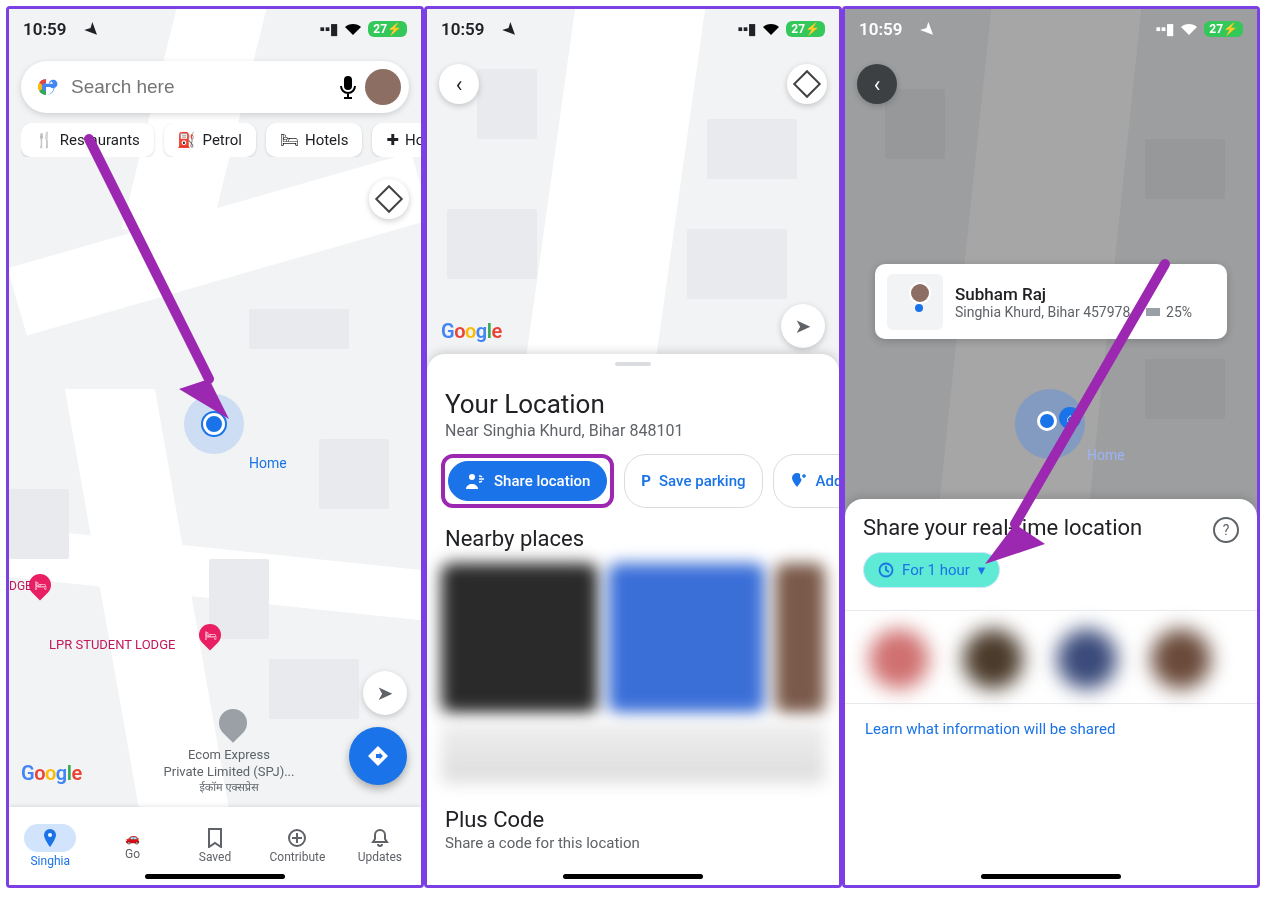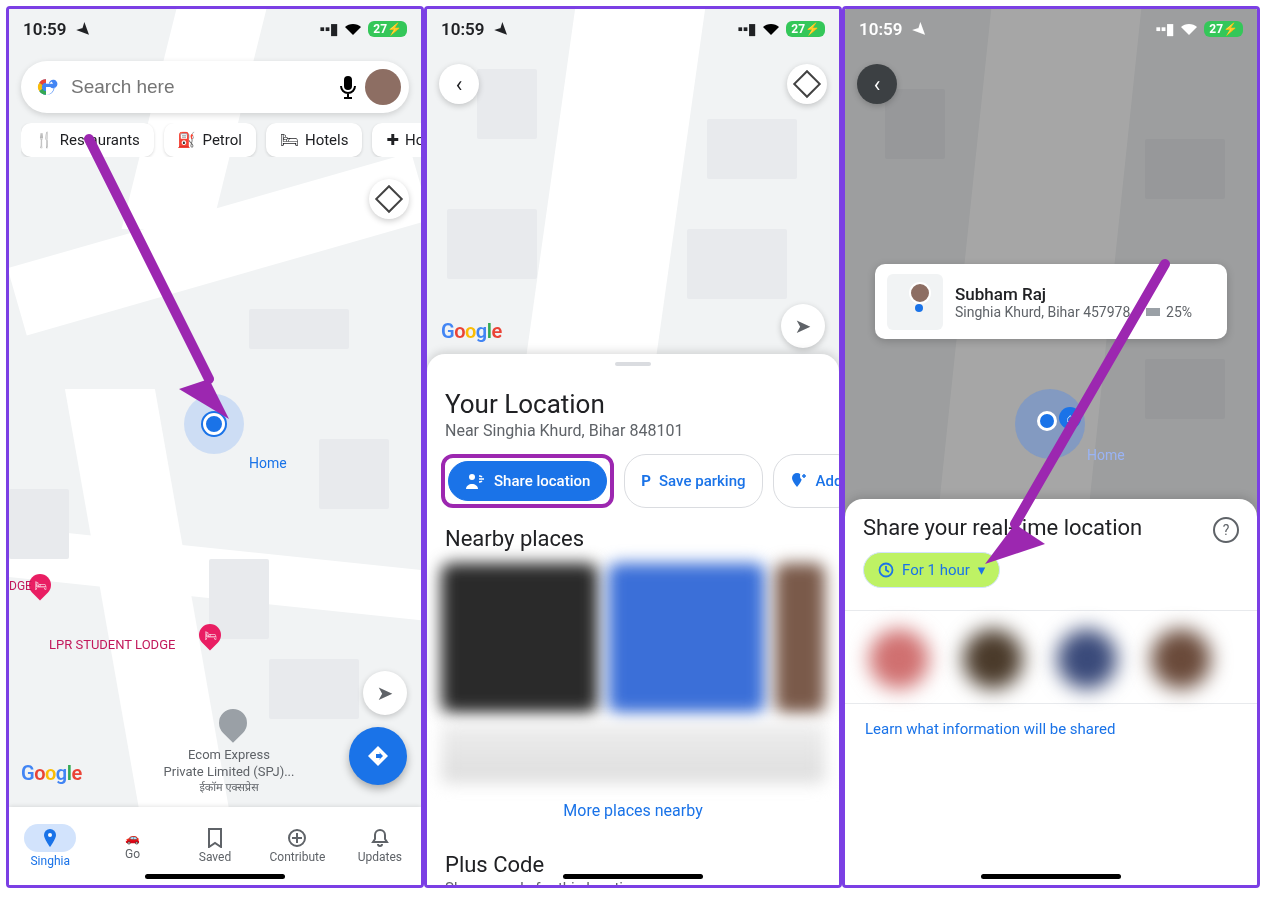--- a/index.html
+++ b/index.html
@@ -1,20 +1,20 @@
 <!DOCTYPE html>
 <html><head>
 <meta charset="utf-8">
 <style>
   html,body{margin:0;padding:0;font-family:-apple-system,BlinkMacSystemFont,"Segoe UI",Roboto,Arial,sans-serif;background:#fff;color:#202124;}
   .wrap{display:flex;gap:0;padding:6px;}
   .phone{position:relative;width:412px;height:876px;border:3px solid #7b3fe4;border-radius:4px;overflow:hidden;background:#f8f9fa;}
   
   .statusbar{position:absolute;top:0;left:0;right:0;height:40px;display:flex;align-items:center;justify-content:space-between;padding:0 14px;font-weight:600;font-size:17px;z-index:50;}
-  .sb-left{display:flex;align-items:center;gap:12px;}
+  .sb-left{display:flex;align-items:center;gap:20px;}
   .sb-right{display:flex;align-items:center;gap:6px;font-size:15px;}
   .battery{display:inline-flex;align-items:center;background:#34c759;color:#fff;border-radius:6px;padding:1px 5px;font-size:12px;font-weight:700;}
   .arrow-loc{display:inline-block;transform:rotate(45deg);font-size:16px;}
   
   .mapbg{position:absolute;inset:0;background:#f1f3f4;}
   .road{position:absolute;background:#fff;}
   .block{position:absolute;background:#e8eaed;border-radius:2px;}
   
   .searchbar{position:absolute;top:52px;left:12px;right:12px;height:52px;background:#fff;border-radius:26px;box-shadow:0 2px 6px rgba(0,0,0,.15);display:flex;align-items:center;padding:0 8px 0 12px;z-index:40;}
   .gicon{width:26px;height:26px;border-radius:50%;margin-right:10px;}
@@ -63,21 +63,21 @@
   .usercard{position:absolute;top:255px;left:30px;right:30px;height:75px;background:#fff;border-radius:10px;box-shadow:0 2px 8px rgba(0,0,0,.2);display:flex;align-items:center;padding:0 12px;z-index:38;gap:12px;}
   .minimap{width:56px;height:56px;background:#f1f3f4;border-radius:6px;position:relative;flex-shrink:0;}
   .minimap .mdot{position:absolute;top:8px;left:22px;width:18px;height:18px;border-radius:50%;background:#8d6e63;border:2px solid #fff;}
   .minimap .mloc{position:absolute;top:30px;left:28px;width:8px;height:8px;border-radius:50%;background:#1a73e8;}
   .ucard-info{flex:1;}
   .ucard-name{font-size:17px;font-weight:500;}
   .ucard-sub{font-size:14px;color:#5f6368;display:flex;align-items:center;gap:6px;}
   .sheet3{top:490px;bottom:0;}
   .sheet3 .title{font-size:22px;padding:16px 18px 4px;}
   .help-icon{position:absolute;top:18px;right:18px;width:22px;height:22px;border:2px solid #5f6368;border-radius:50%;display:flex;align-items:center;justify-content:center;font-size:14px;color:#5f6368;}
-  .duration-chip{margin:8px 18px;display:inline-flex;align-items:center;gap:8px;border:1px solid #d2e3fc;background:#bef264;color:#1a73e8;border-radius:20px;padding:8px 14px;font-size:15px;}
+  .duration-chip{margin:8px 18px;display:inline-flex;align-items:center;gap:8px;border:1px solid #d2e3fc;background:#5eead4;color:#1a73e8;border-radius:20px;padding:8px 14px;font-size:15px;}
   .contacts-row{display:flex;gap:34px;padding:18px 24px 14px;border-top:1px solid #e8eaed;border-bottom:1px solid #e8eaed;margin-top:14px;}
   .contact-blur{width:60px;height:60px;border-radius:50%;filter:blur(10px);}
   .optrow{display:flex;align-items:center;gap:14px;padding:16px 20px;color:#1a73e8;font-size:17px;border-bottom:1px solid #e8eaed;}
   .linkrow{padding:16px 20px;color:#1a73e8;font-size:15px;}
   svg{display:block;}
 </style>
 </head>
 <body>
 
 <div class="wrap">
@@ -313,21 +313,20 @@
           </div>
     </div>
 
     <div style="padding:18px 18px 0;font-size:22px;">Nearby places</div>
     <div class="nearby-grid">
       <div class="ncard" style="background:#2a2a2a;"></div>
       <div class="ncard" style="background:#3b6fd8;"></div>
       <div class="ncard" style="background:#7a5a4a;flex:0 0 50px;"></div>
     </div>
     <div class="blurtext"></div>
-    <div style="text-align:center;color:#1a73e8;font-size:16px;padding:8px 0 18px;">More places nearby</div>
 
     <div style="padding:14px 18px 0;font-size:22px;">Plus Code</div>
     <div style="padding:2px 18px;font-size:15px;color:#5f6368;">Share a code for this location</div>
   </div>
   <div class="homeind"></div>
 </div>
 
 <div class="phone">
   <div class="mapbg">
     <div class="road" style="top:0;left:120px;width:150px;height:500px;transform:skewX(-6deg);"></div>

